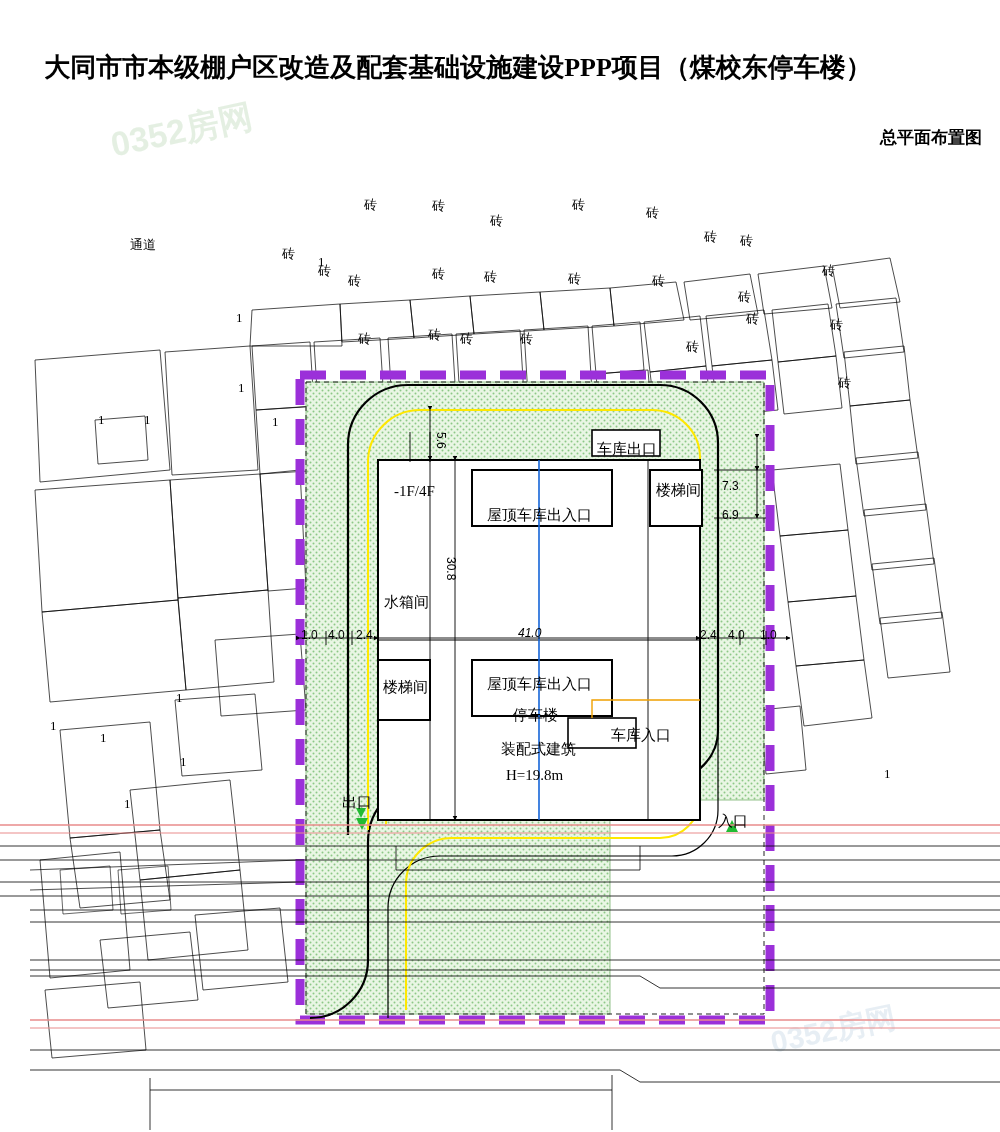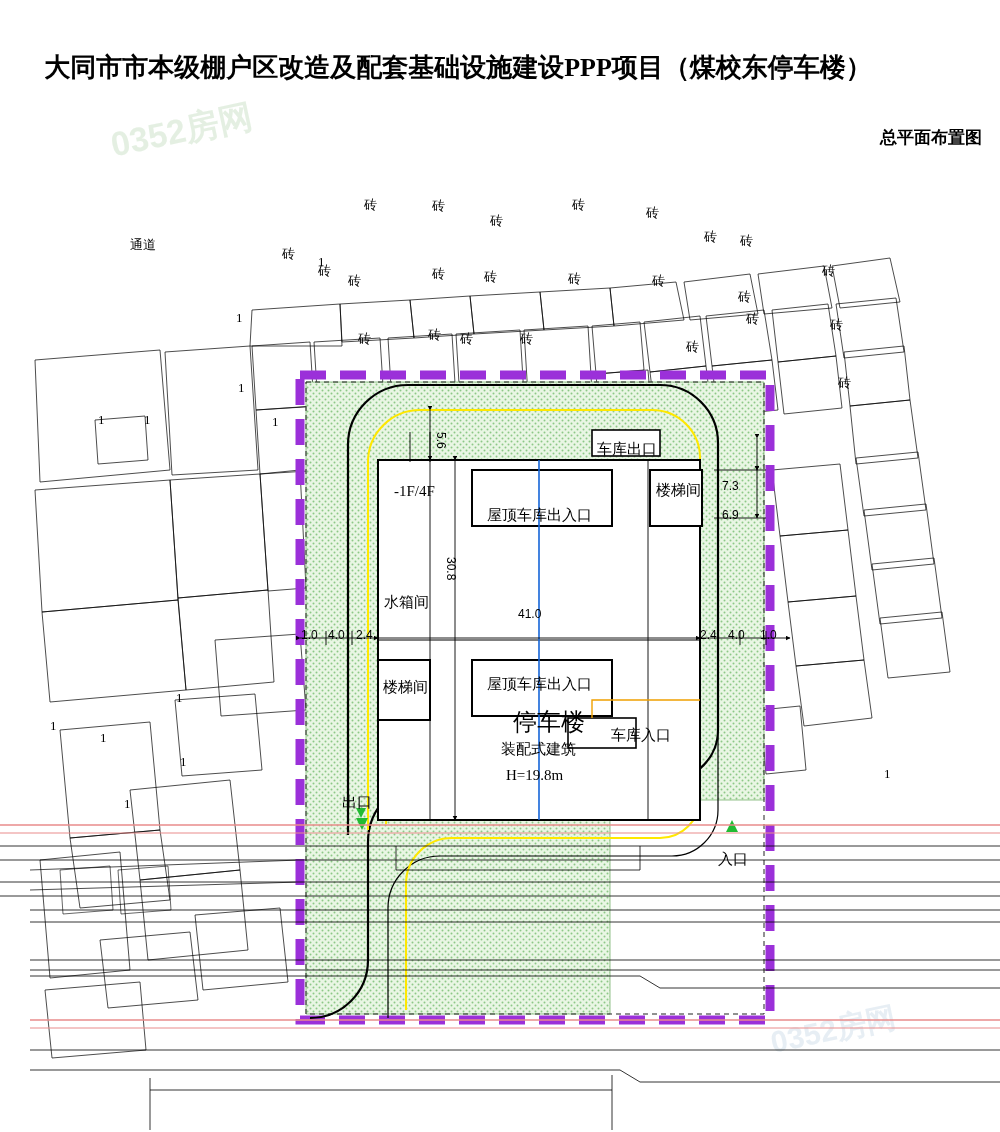--- a/index.html
+++ b/index.html
@@ -55,21 +55,21 @@
   #watermark-2 { top: 520px; left: 470px; font-size: 26px; transform: rotate(-12deg); color:#dde9f2; }
   #watermark-3 { top: 1010px; left: 770px; font-size: 30px; transform: rotate(-12deg); color:#dbe6ef; }
 
   
   .map-label {
     position: absolute;
     font-family: "Liberation Serif", serif;
     color: #000;
     white-space: nowrap;
   }
-  .lbl-big   { font-size: 24px; }
+  .lbl-big   { font-size: 15px; }
   .lbl-mid   { font-size: 15px; }
   .lbl-small { font-size: 13px; }
   .lbl-dim   { font-size: 12px; font-family:"Liberation Sans", sans-serif;text-align:center; }
   .vert { writing-mode: vertical-rl; text-orientation: mixed; }
 </style>
 </head>
 <body>
 
 <div id="main-title">大同市市本级棚户区改造及配套基础设施建设PPP项目（煤校东停车楼）</div>
 <div id="sub-title">总平面布置图</div>
@@ -265,25 +265,25 @@
 
 <div class="map-label lbl-mid" style="top:506px; left:487px;">屋顶车库出入口</div>
 <div class="map-label lbl-mid" style="top:675px; left:487px;">屋顶车库出入口</div>
 <div class="map-label lbl-mid" style="top:481px; left:656px;">楼梯间</div>
 <div class="map-label lbl-mid" style="top:678px; left:383px;">楼梯间</div>
 <div class="map-label lbl-mid" style="top:593px; left:384px;">水箱间</div>
 
 <div class="map-label lbl-mid" style="top:440px; left:597px;">车库出口</div>
 <div class="map-label lbl-mid" style="top:726px; left:611px;">车库入口</div>
 <div class="map-label lbl-mid" style="top:793px; left:342px;">出口</div>
-<div class="map-label lbl-mid" style="top:850px; left:718px;">入口</div>
+<div class="map-label lbl-mid" style="top:812px; left:718px;">入口</div>
 
 <div class="map-label lbl-dim vert" style="top:432px; left:434px;">5.6</div>
 <div class="map-label lbl-dim vert" style="top:557px; left:444px;">30.8</div>
-<div class="map-label lbl-dim" style="top:607px; left:518px;">41.0</div>
+<div class="map-label lbl-dim" style="top:626px; left:518px;font-style:italic;">41.0</div>
 <div class="map-label lbl-dim" style="top:479px; left:722px;">7.3</div>
 <div class="map-label lbl-dim" style="top:508px; left:722px;">6.9</div>
 
 <div class="map-label lbl-dim" style="top:628px; left:301px;">1.0</div>
 <div class="map-label lbl-dim" style="top:628px; left:328px;">4.0</div>
 <div class="map-label lbl-dim" style="top:628px; left:356px;">2.4</div>
 
 <div class="map-label lbl-dim" style="top:628px; left:700px;">2.4</div>
 <div class="map-label lbl-dim" style="top:628px; left:728px;">4.0</div>
 <div class="map-label lbl-dim" style="top:628px; left:760px;">1.0</div>

